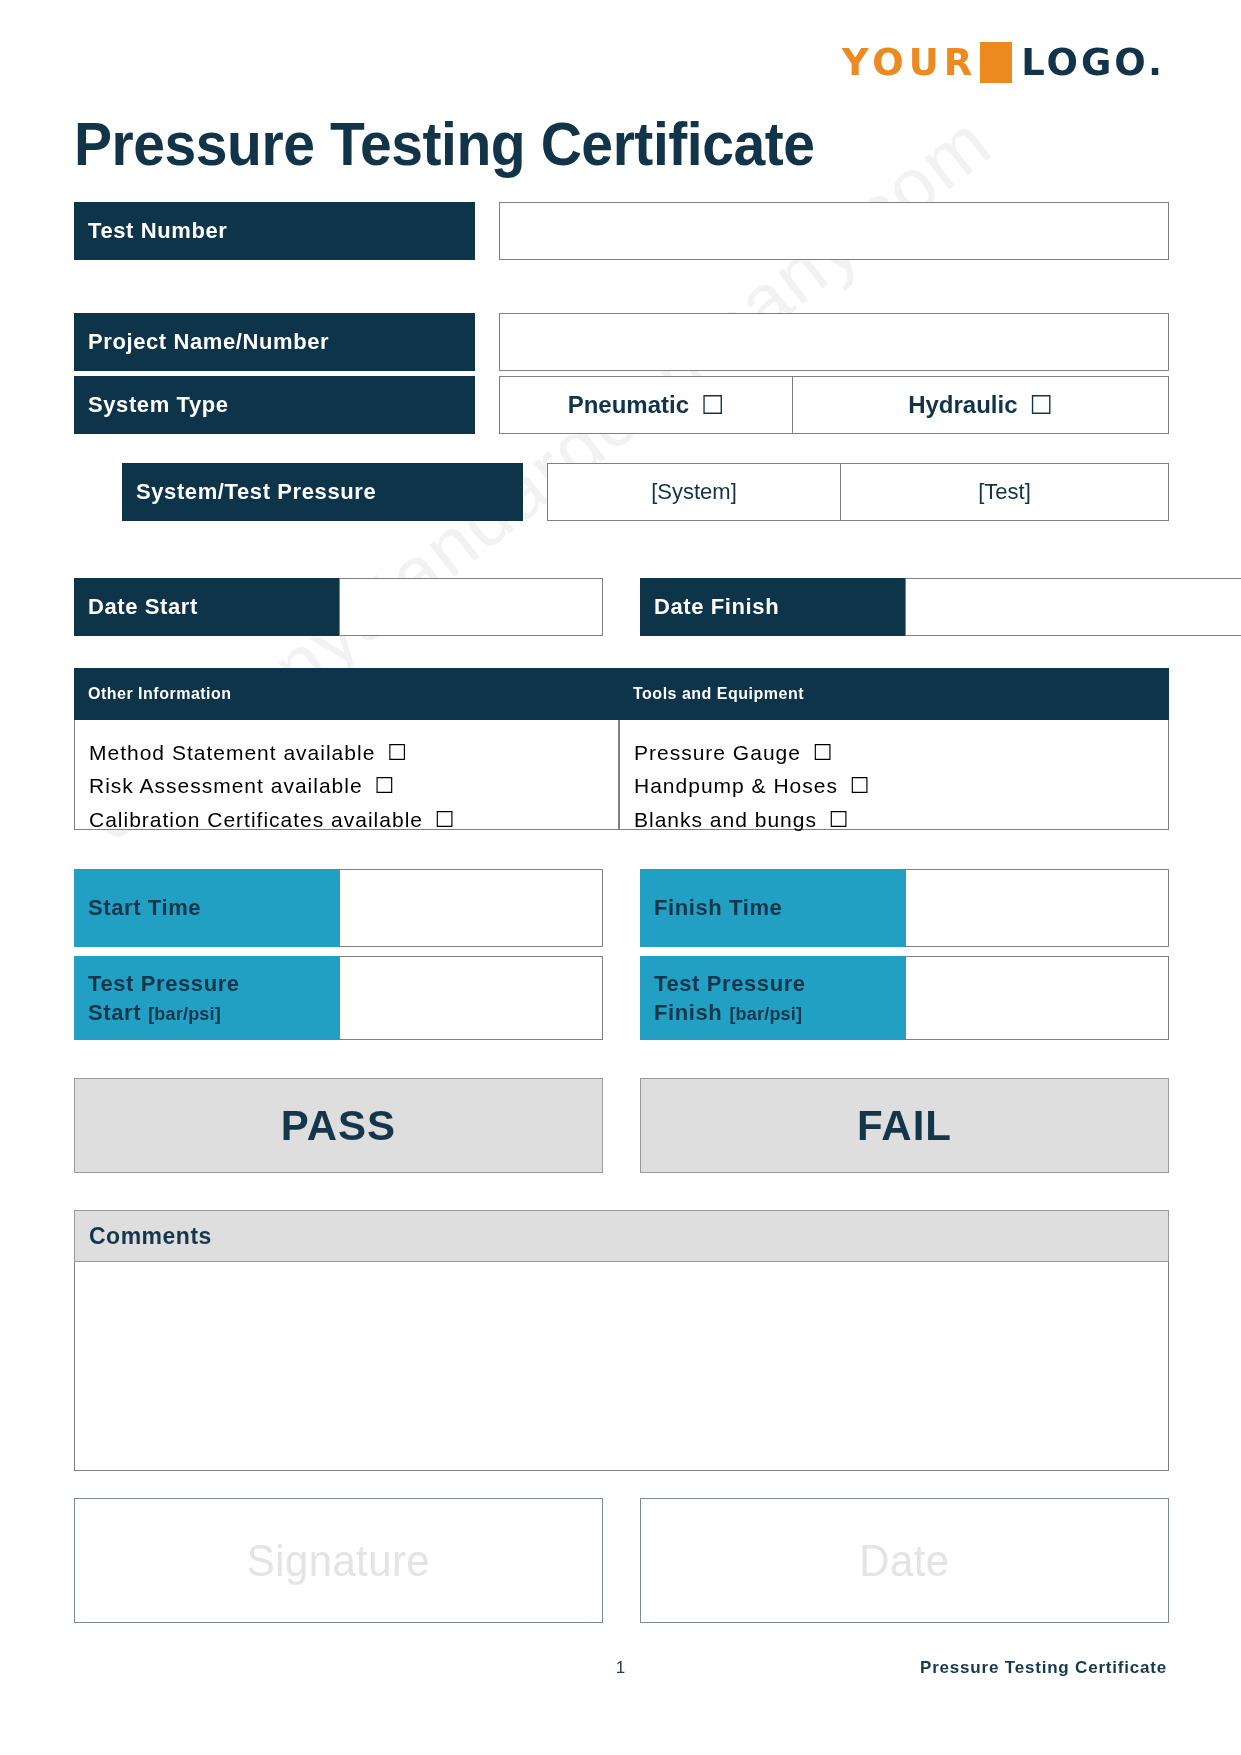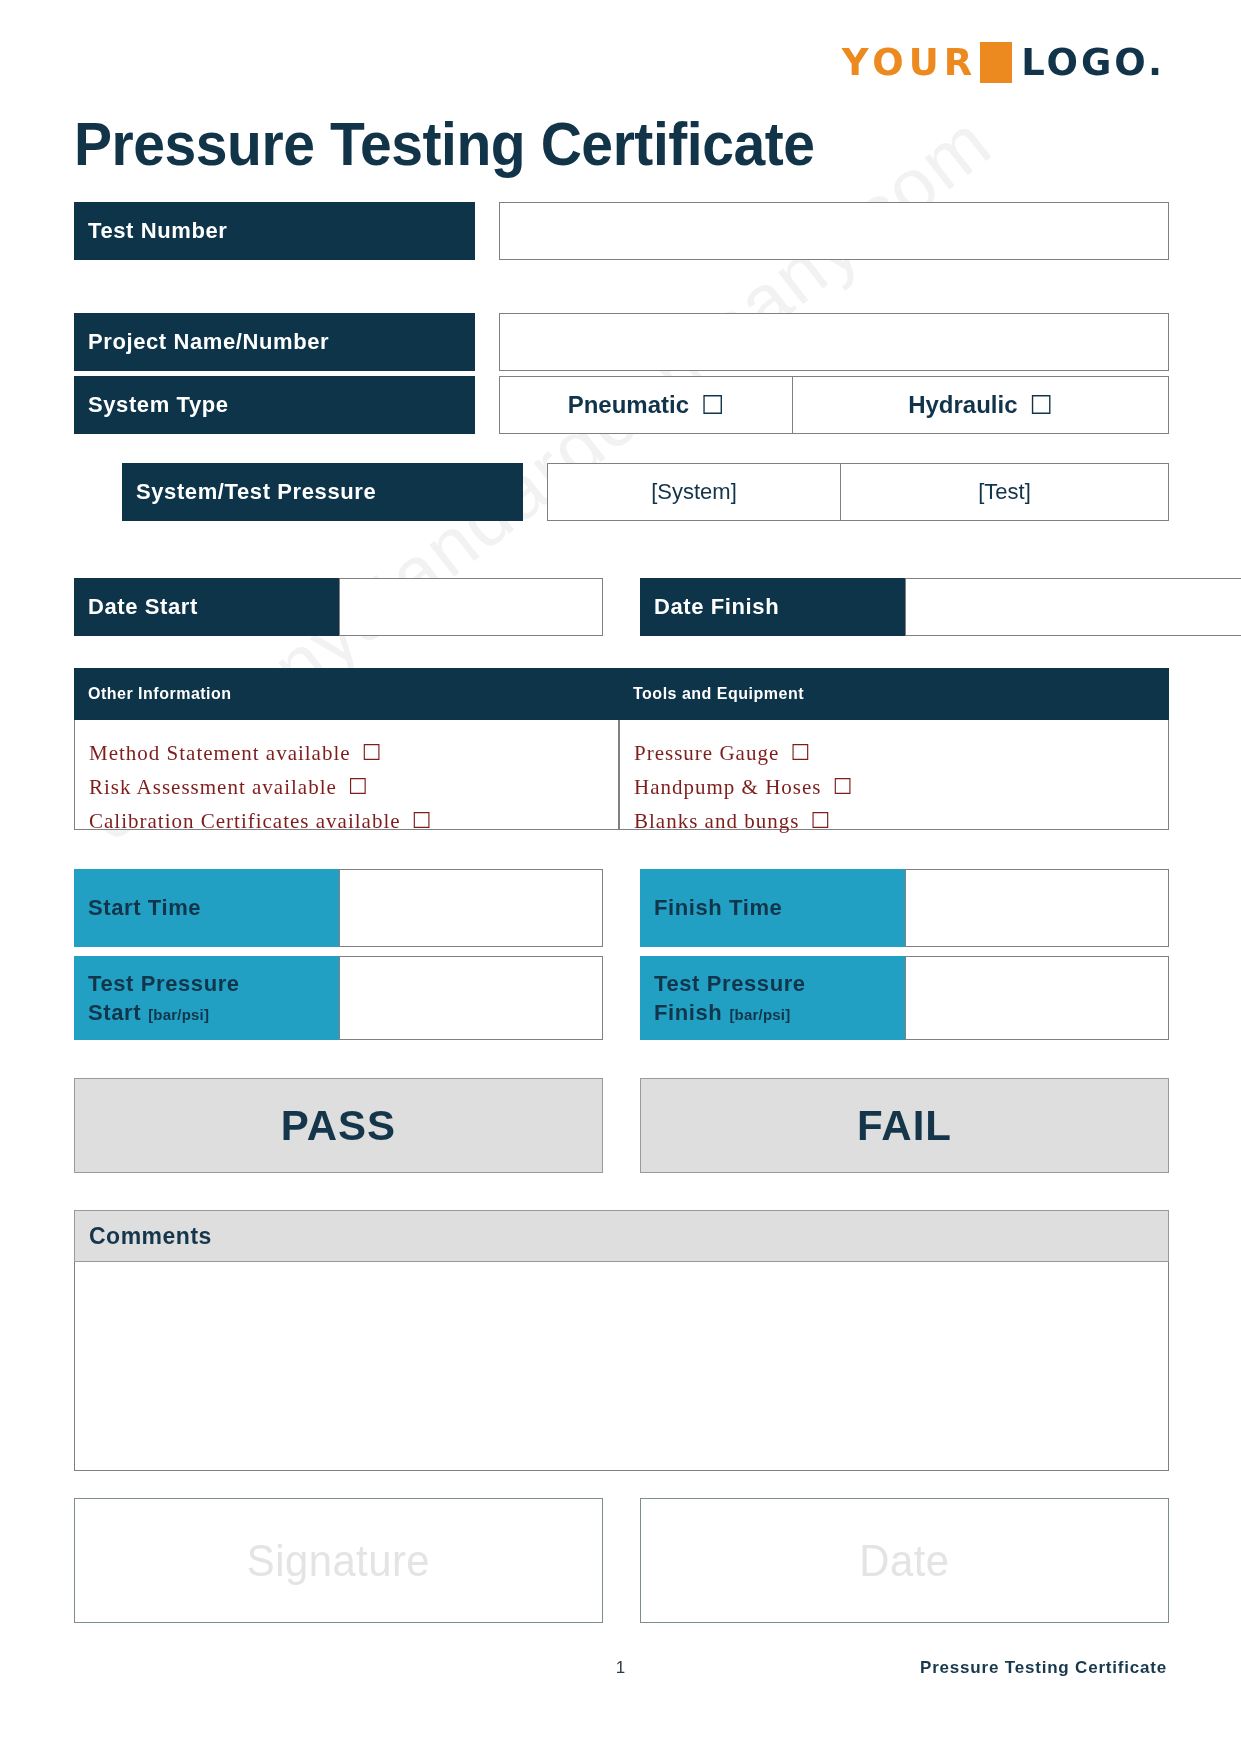--- a/index.html
+++ b/index.html
@@ -91,21 +91,21 @@
   .lbl-teal {
     background: #22A0C4;
     color: #11354A;
     font-weight: bold;
     font-size: 22px;
     letter-spacing: 0.6px;
     display: flex; align-items: center;
     padding-left: 14px;
   }
   .lbl-teal .unit {
-    font-size: 15px;
+    font-size: 18px;
     letter-spacing: 0.2px;
     margin-left: 7px;
   }
   .lbl-teal.two-line {
     flex-direction: column;
     align-items: flex-start;
     justify-content: center;
     line-height: 1.32;
   }
   .lbl-teal.two-line .l2 { display: flex; align-items: baseline; }
@@ -141,26 +141,25 @@
     display: flex; align-items: center;
     padding-left: 14px;
   }
   .sec-body {
     background: #ffffff;
     border: 1px solid #808080;
     border-top: none;
     padding: 16px 0 10px 14px;
   }
   .chk-item {
-    color: #7f1d1d;
+    color: #000000;
     font-size: 21px;
     letter-spacing: 1px;
     line-height: 1.52;
     white-space: nowrap;
-    font-family: Liberation Serif, serif;
   }
   .chk-item .cb { font-size: 22px; margin-left: 5px; }
 
   
   .result-box {
     background: #DEDEDE;
     border: 1px solid #9a9a9a;
     display: flex; align-items: center; justify-content: center;
     color: #14354A;
     font-weight: bold;

